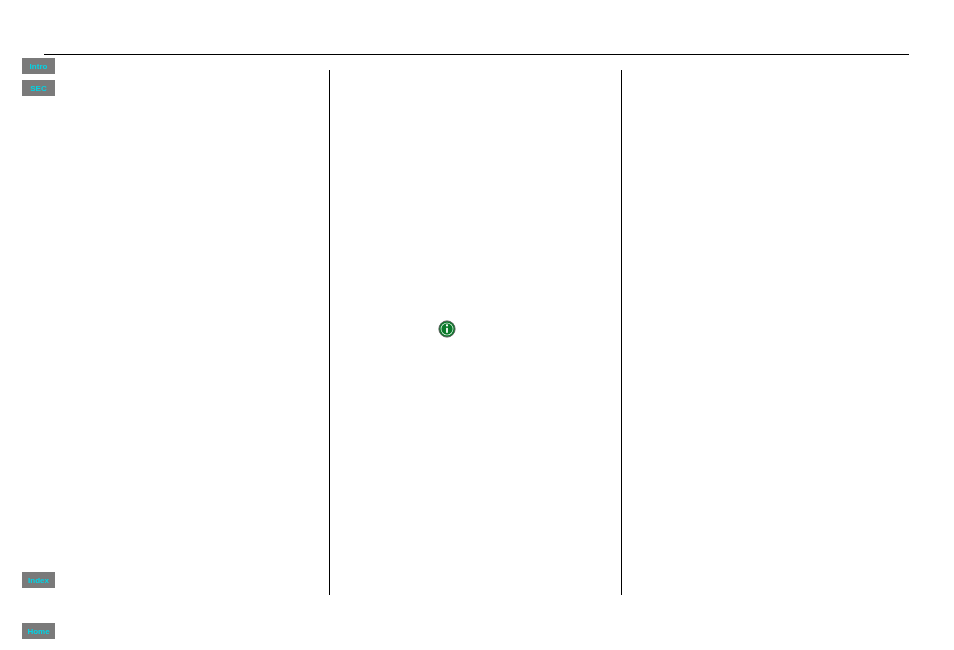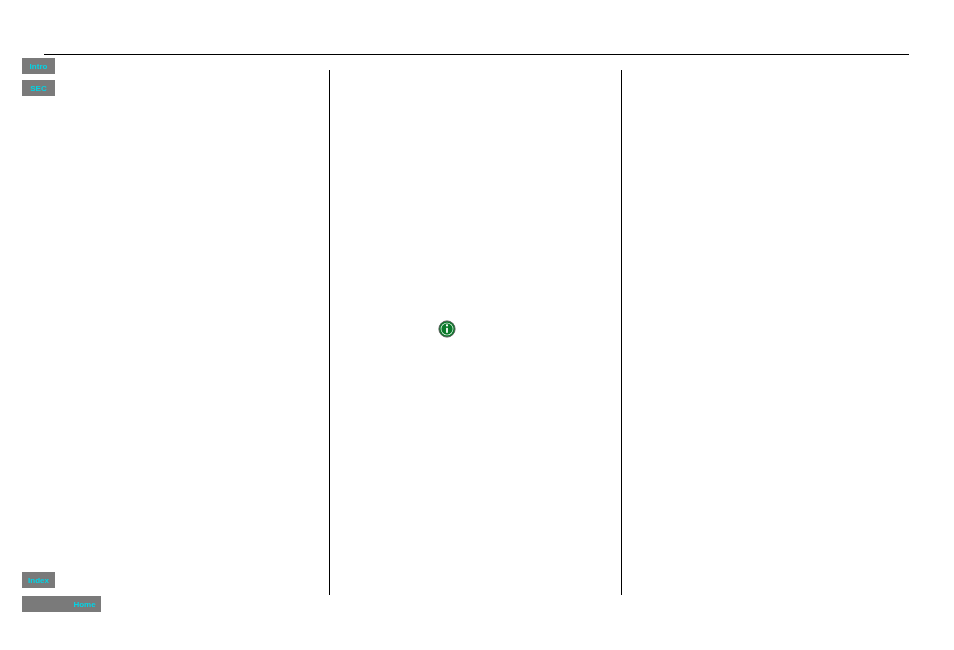--- a/index.html
+++ b/index.html
@@ -25,21 +25,21 @@
     font-weight: bold;
     display: flex;
     align-items: center;
     justify-content: center;
     cursor: pointer;
     margin-left: 22px;
   }
   .side-tab.intro { top: 58px; }
   .side-tab.sec { top: 80px; }
   .side-tab.index { top: 572px; }
-  .side-tab.home { top: 596px; padding-left: 46px; }
+  .side-tab.home { top: 623px; }
 
   
   .top-rule {
     position: absolute;
     left: 44px;
     top: 54px;
     width: 865px;
     height: 0;
     border-top: 1.5px solid #000;
   }

